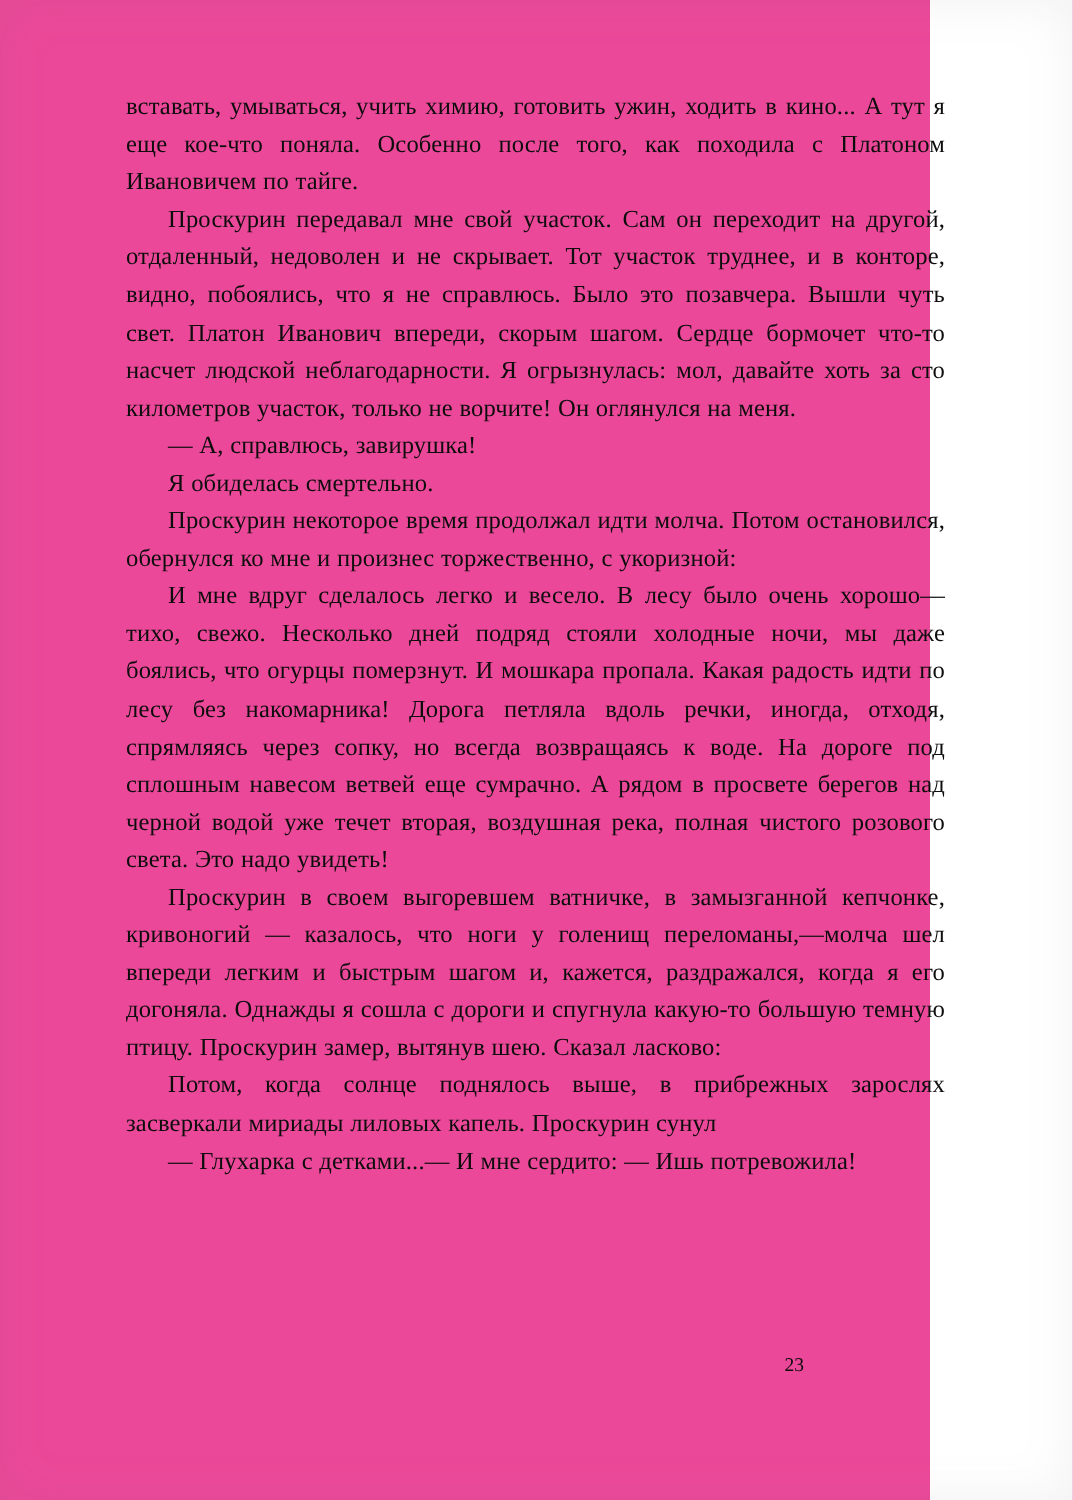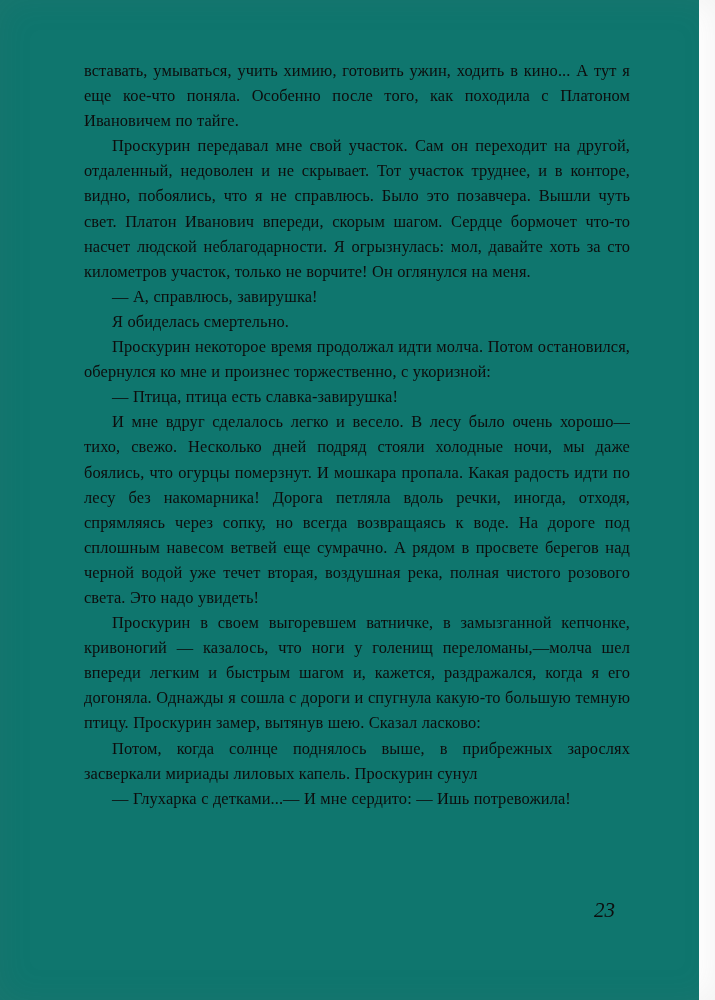--- a/index.html
+++ b/index.html
@@ -11,23 +11,23 @@
     width: 715px;
     height: 1000px;
     font-family: "Liberation Serif", "DejaVu Serif", serif;
     color: #111111;
     position: relative;
     overflow: hidden;
   }
   .page {
     position: absolute;
     left: 0; top: 0;
-    width: 699px;
+    width: 620px;
     height: 1000px;
-    background: #0f766e;
+    background: #ec4899;
   }
   .text-block {
     position: absolute;
     left: 84px;
     top: 58px;
     width: 546px;
   }
   p.para {
     margin: 0;
     font-size: 16.4px;
@@ -42,26 +42,25 @@
   p.indent {
     text-indent: 28px;
   }
   p.dialog {
     text-indent: 28px;
   }
   .page-number {
     position: absolute;
     right: 84px;
     top: 900px;
-    font-size: 21px;
+    font-size: 13px;
     line-height: 20px;
     color: #0d0d0d;
     font-weight: 500;
     text-align: right;
-    font-style: italic;
   }
   
   .edge-shade {
     position: absolute;
     left: 0; top: 0;
     width: 715px; height: 1000px;
     pointer-events: none;
     box-shadow: inset 0 0 34px rgba(120,120,120,0.10);
   }
 </style>
@@ -69,21 +68,20 @@
 <body>
 
 <div class="page">
 
   <div class="text-block">
     <p class="para">вставать, умываться, учить химию, готовить ужин, ходить в кино... А тут я еще кое-что поняла. Особенно после того, как походила с Платоном Ивановичем по тайге.</p>
     <p class="para indent">Проскурин передавал мне свой участок. Сам он переходит на другой, отдаленный, недоволен и не скрывает. Тот участок труднее, и в конторе, видно, побоялись, что я не справлюсь. Было это позавчера. Вышли чуть свет. Платон Иванович впереди, скорым шагом. Сердце бормочет что-то насчет людской неблагодарности. Я огрызнулась: мол, давайте хоть за сто километров участок, только не ворчите! Он оглянулся на меня.</p>
     <p class="para dialog">— А, справлюсь, завирушка!</p>
     <p class="para indent">Я обиделась смертельно.</p>
     <p class="para indent">Проскурин некоторое время продолжал идти молча. Потом остановился, обернулся ко мне и произнес торжественно, с укоризной:</p>
-    <p class="para dialog">— Птица, птица есть славка-завирушка!</p>
     <p class="para indent">И мне вдруг сделалось легко и весело. В лесу было очень хорошо—тихо, свежо. Несколько дней подряд стояли холодные ночи, мы даже боялись, что огурцы померзнут. И мошкара пропала. Какая радость идти по лесу без накомарника! Дорога петляла вдоль речки, иногда, отходя, спрямляясь через сопку, но всегда возвращаясь к воде. На дороге под сплошным навесом ветвей еще сумрачно. А рядом в просвете берегов над черной водой уже течет вторая, воздушная река, полная чистого розового света. Это надо увидеть!</p>
     <p class="para indent">Проскурин в своем выгоревшем ватничке, в замызганной кепчонке, кривоногий — казалось, что ноги у голенищ переломаны,—молча шел впереди легким и быстрым шагом и, кажется, раздражался, когда я его догоняла. Однажды я сошла с дороги и спугнула какую-то большую темную птицу. Проскурин замер, вытянув шею. Сказал ласково:</p>
     <p class="para indent">Потом, когда солнце поднялось выше, в прибрежных зарослях засверкали мириады лиловых капель. Проскурин сунул</p>
     <p class="para dialog">— Глухарка с детками...— И мне сердито: — Ишь потревожила!</p>
   </div>
 
   <div class="page-number">23</div>
 
   <div class="edge-shade"></div>
 </div>

